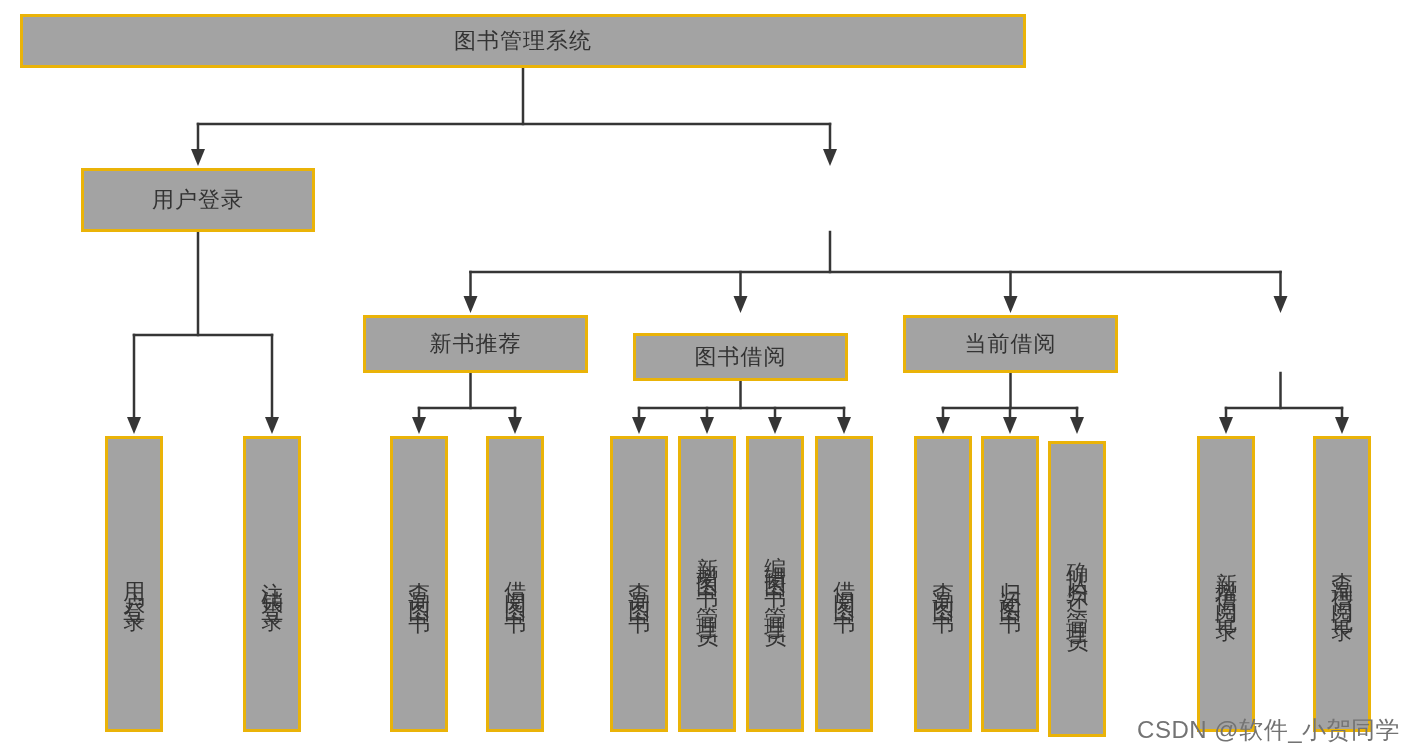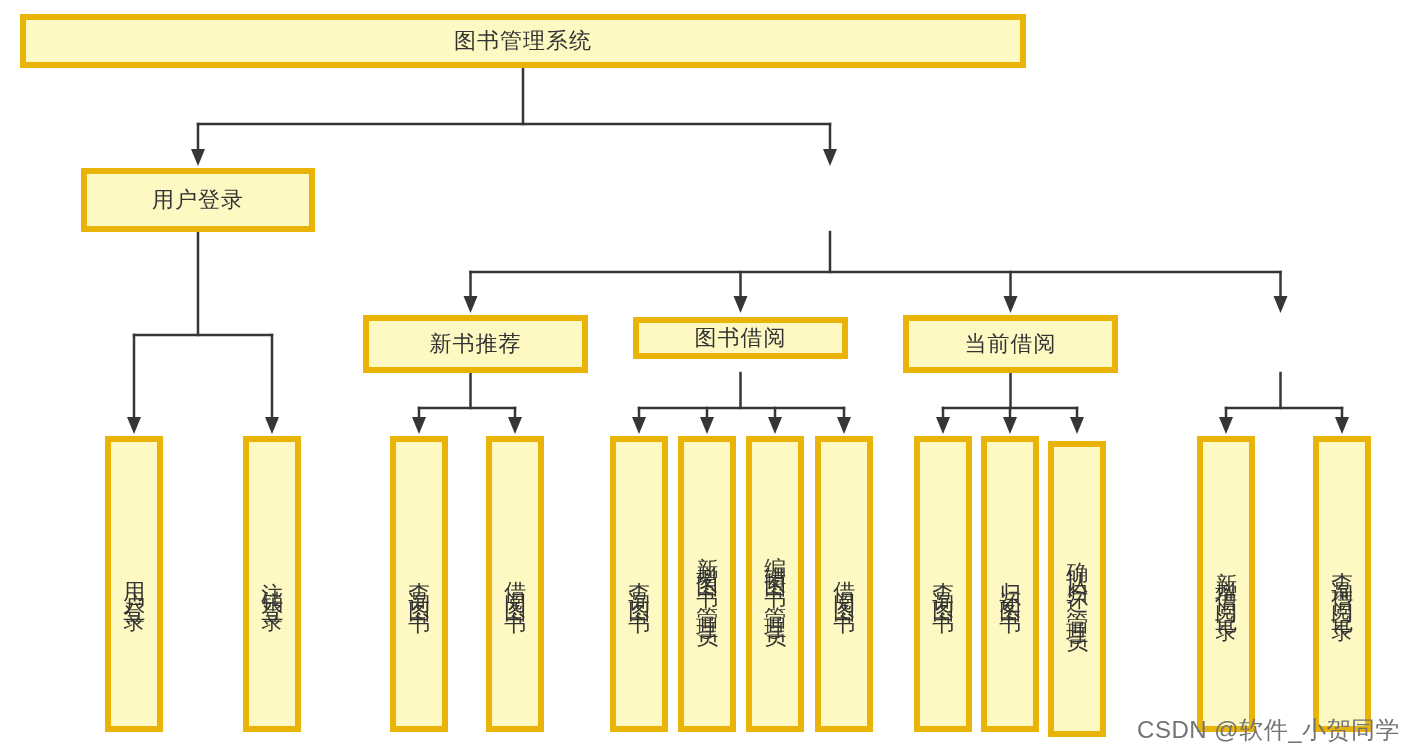--- a/index.html
+++ b/index.html
@@ -2,22 +2,22 @@
 <html><head>
 <meta charset="utf-8">
 <style>
   html,body{margin:0;padding:0;background:#ffffff;}
   .stage{
     position:relative;width:1405px;height:747px;background:#ffffff;
     font-family:"Liberation Sans","DejaVu Sans",sans-serif;overflow:hidden;
   }
   #connectors{position:absolute;left:0;top:0;pointer-events:none;}
   .box{
-    position:absolute;box-sizing:border-box;background:#fef9c3;
-    border:6px solid #eab308;color:#333333;font-size:22px;
+    position:absolute;box-sizing:border-box;background:#a3a3a3;
+    border:3px solid #eab308;color:#333333;font-size:22px;
     display:flex;align-items:center;justify-content:center;
     white-space:nowrap;z-index:2;
   }
   .hbox{letter-spacing:1px;}
   .vbox{
     writing-mode:vertical-rl;text-align:center;
     letter-spacing:10px;line-height:1.2;
   }
   .watermark{
     position:absolute;z-index:3;color:#737373;font-size:24px;
@@ -82,21 +82,21 @@
       <polygon points="1219,417 1233,417 1226,434" fill="#363636"></polygon>
       <line x1="1342" y1="408" x2="1342" y2="420" stroke="#363636" stroke-width="2.5" stroke-linecap="square"></line>
       <polygon points="1335,417 1349,417 1342,434" fill="#363636"></polygon>
     </svg>
 
   <div class="box hbox" style="left:20px;top:14px;width:1006px;height:54px">图书管理系统</div>
 
   <div class="box hbox" style="left:81px;top:168px;width:234px;height:64px">用户登录</div>
 
   <div class="box hbox" style="left:363px;top:315px;width:225px;height:58px">新书推荐</div>
-  <div class="box hbox" style="left:633px;top:317px;width:215px;height:42px">图书借阅</div>
+  <div class="box hbox" style="left:633px;top:333px;width:215px;height:48px">图书借阅</div>
   <div class="box hbox" style="left:903px;top:315px;width:215px;height:58px">当前借阅</div>
 
   <div class="box vbox" style="left:105px;top:436px;width:58px;height:296px">用户登录</div>
   <div class="box vbox" style="left:243px;top:436px;width:58px;height:296px">注销登录</div>
 
   <div class="box vbox" style="left:390px;top:436px;width:58px;height:296px">查询图书</div>
   <div class="box vbox" style="left:486px;top:436px;width:58px;height:296px">借阅图书</div>
 
   <div class="box vbox" style="left:610px;top:436px;width:58px;height:296px">查询图书</div>
   <div class="box vbox" style="left:678px;top:436px;width:58px;height:296px">新增图书（管理员）</div>

